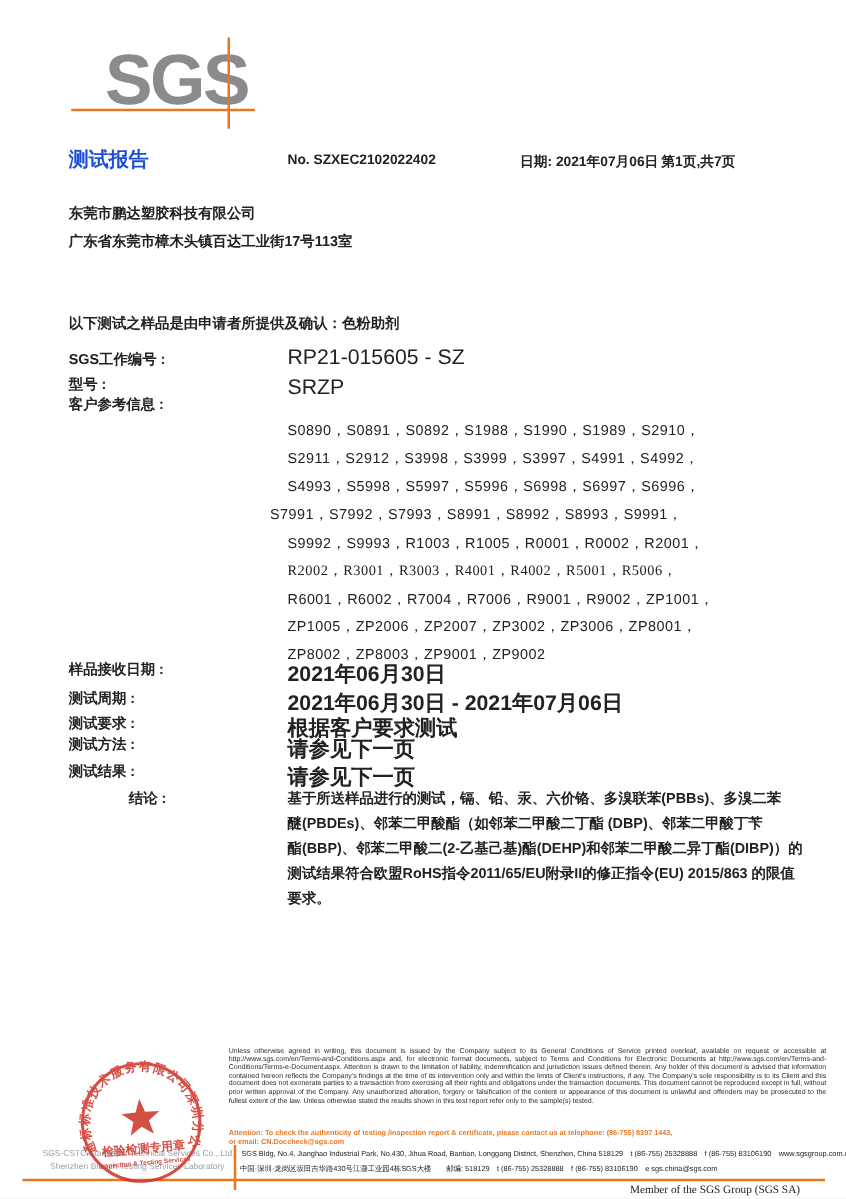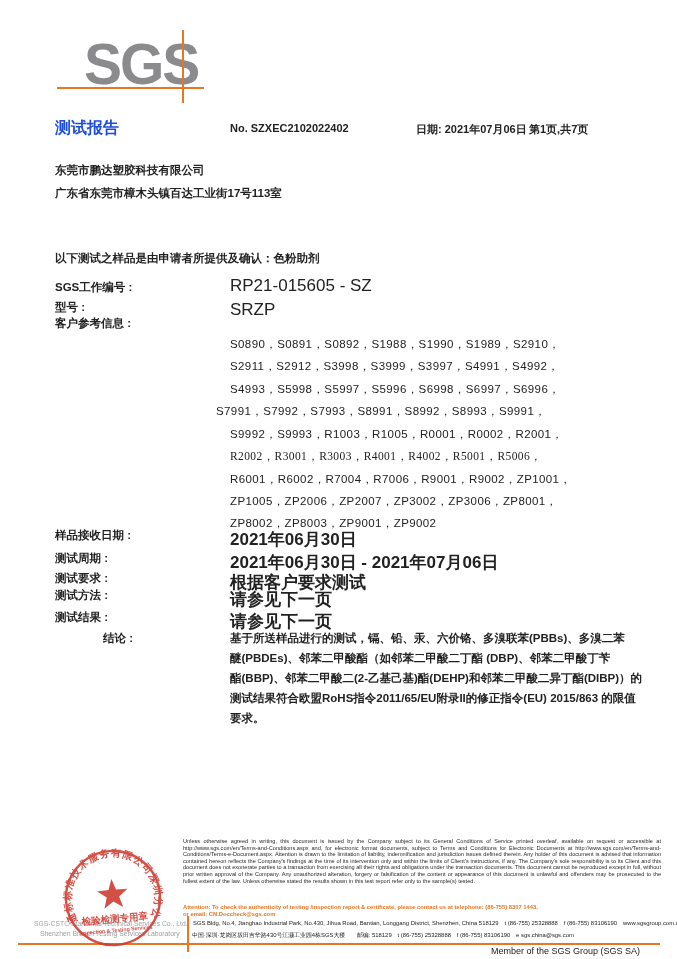--- a/index.html
+++ b/index.html
@@ -105,21 +105,21 @@
   <div class="abs terms" style="left:183px; top:838px;">Unless otherwise agreed in writing, this document is issued by the Company subject to its General Conditions of Service printed overleaf, available on request or accessible at http://www.sgs.com/en/Terms-and-Conditions.aspx and, for electronic format documents, subject to Terms and Conditions for Electronic Documents at http://www.sgs.com/en/Terms-and-Conditions/Terms-e-Document.aspx. Attention is drawn to the limitation of liability, indemnification and jurisdiction issues defined therein. Any holder of this document is advised that information contained hereon reflects the Company's findings at the time of its intervention only and within the limits of Client's instructions, if any. The Company's sole responsibility is to its Client and this document does not exonerate parties to a transaction from exercising all their rights and obligations under the transaction documents. This document cannot be reproduced except in full, without prior written approval of the Company. Any unauthorized alteration, forgery or falsification of the content or appearance of this document is unlawful and offenders may be prosecuted to the fullest extent of the law. Unless otherwise stated the results shown in this test report refer only to the sample(s) tested.</div>
   <div class="abs attention" style="left:183px; top:904px;">Attention: To check the authenticity of testing /inspection report &amp; certificate, please contact us at telephone: (86-755) 8307 1443,</div>
   <div class="abs attention" style="left:183px; top:910.5px;">or email: CN.Doccheck@sgs.com</div>
 
   <div class="abs addr" style="left:193px; top:919px;">SGS Bldg, No.4, Jianghao Industrial Park, No.430, Jihua Road, Bantian, Longgang District, Shenzhen, China 518129　t (86-755) 25328888　f (86-755) 83106190　www.sgsgroup.com.cn</div>
   <div class="abs addr" style="left:192px; top:931px;">中国·深圳·龙岗区坂田吉华路430号江灏工业园4栋SGS大楼　　邮编: 518129　t (86-755) 25328888　f (86-755) 83106190　e sgs.china@sgs.com</div>
 
   <div class="abs footer-vline" style="left:187px; top:916px; height:36px;"></div>
   <div class="abs footer-hline" style="left:18px; top:943px; width:642px;"></div>
 
-  <div class="abs member" style="left:380px; top:946px; width:260px; text-align:right;">Member of the SGS Group (SGS SA)</div>
+  <div class="abs member" style="left:380px; top:946px; width:260px; text-align:right;font-family:Liberation Serif, serif;">Member of the SGS Group (SGS SA)</div>
 
   <div class="abs co-gray" style="left:34px; top:919px;">SGS-CSTC Standards Technical Services Co., Ltd.</div>
   <div class="abs co-gray" style="left:40px; top:929px;">Shenzhen Branch Testing Services Laboratory</div>
 
   <svg class="abs stamp" style="left:53px; top:838px;" width="120" height="120" viewBox="0 0 120 120">
     <defs>
       <path id="arcPath" d="M 24,82 A 42 42 0 1 1 96,82" fill="none"></path>
     </defs>
     <circle cx="60" cy="60" r="47" fill="none" stroke="#d03c32" stroke-width="2.4"></circle>
     <polygon points="60,41 63.8,51.7 75.2,52.1 66.2,59 69.4,69.9 60,63.5 50.6,69.9 53.8,59 44.8,52.1 56.2,51.7" fill="#d03c32"></polygon>

